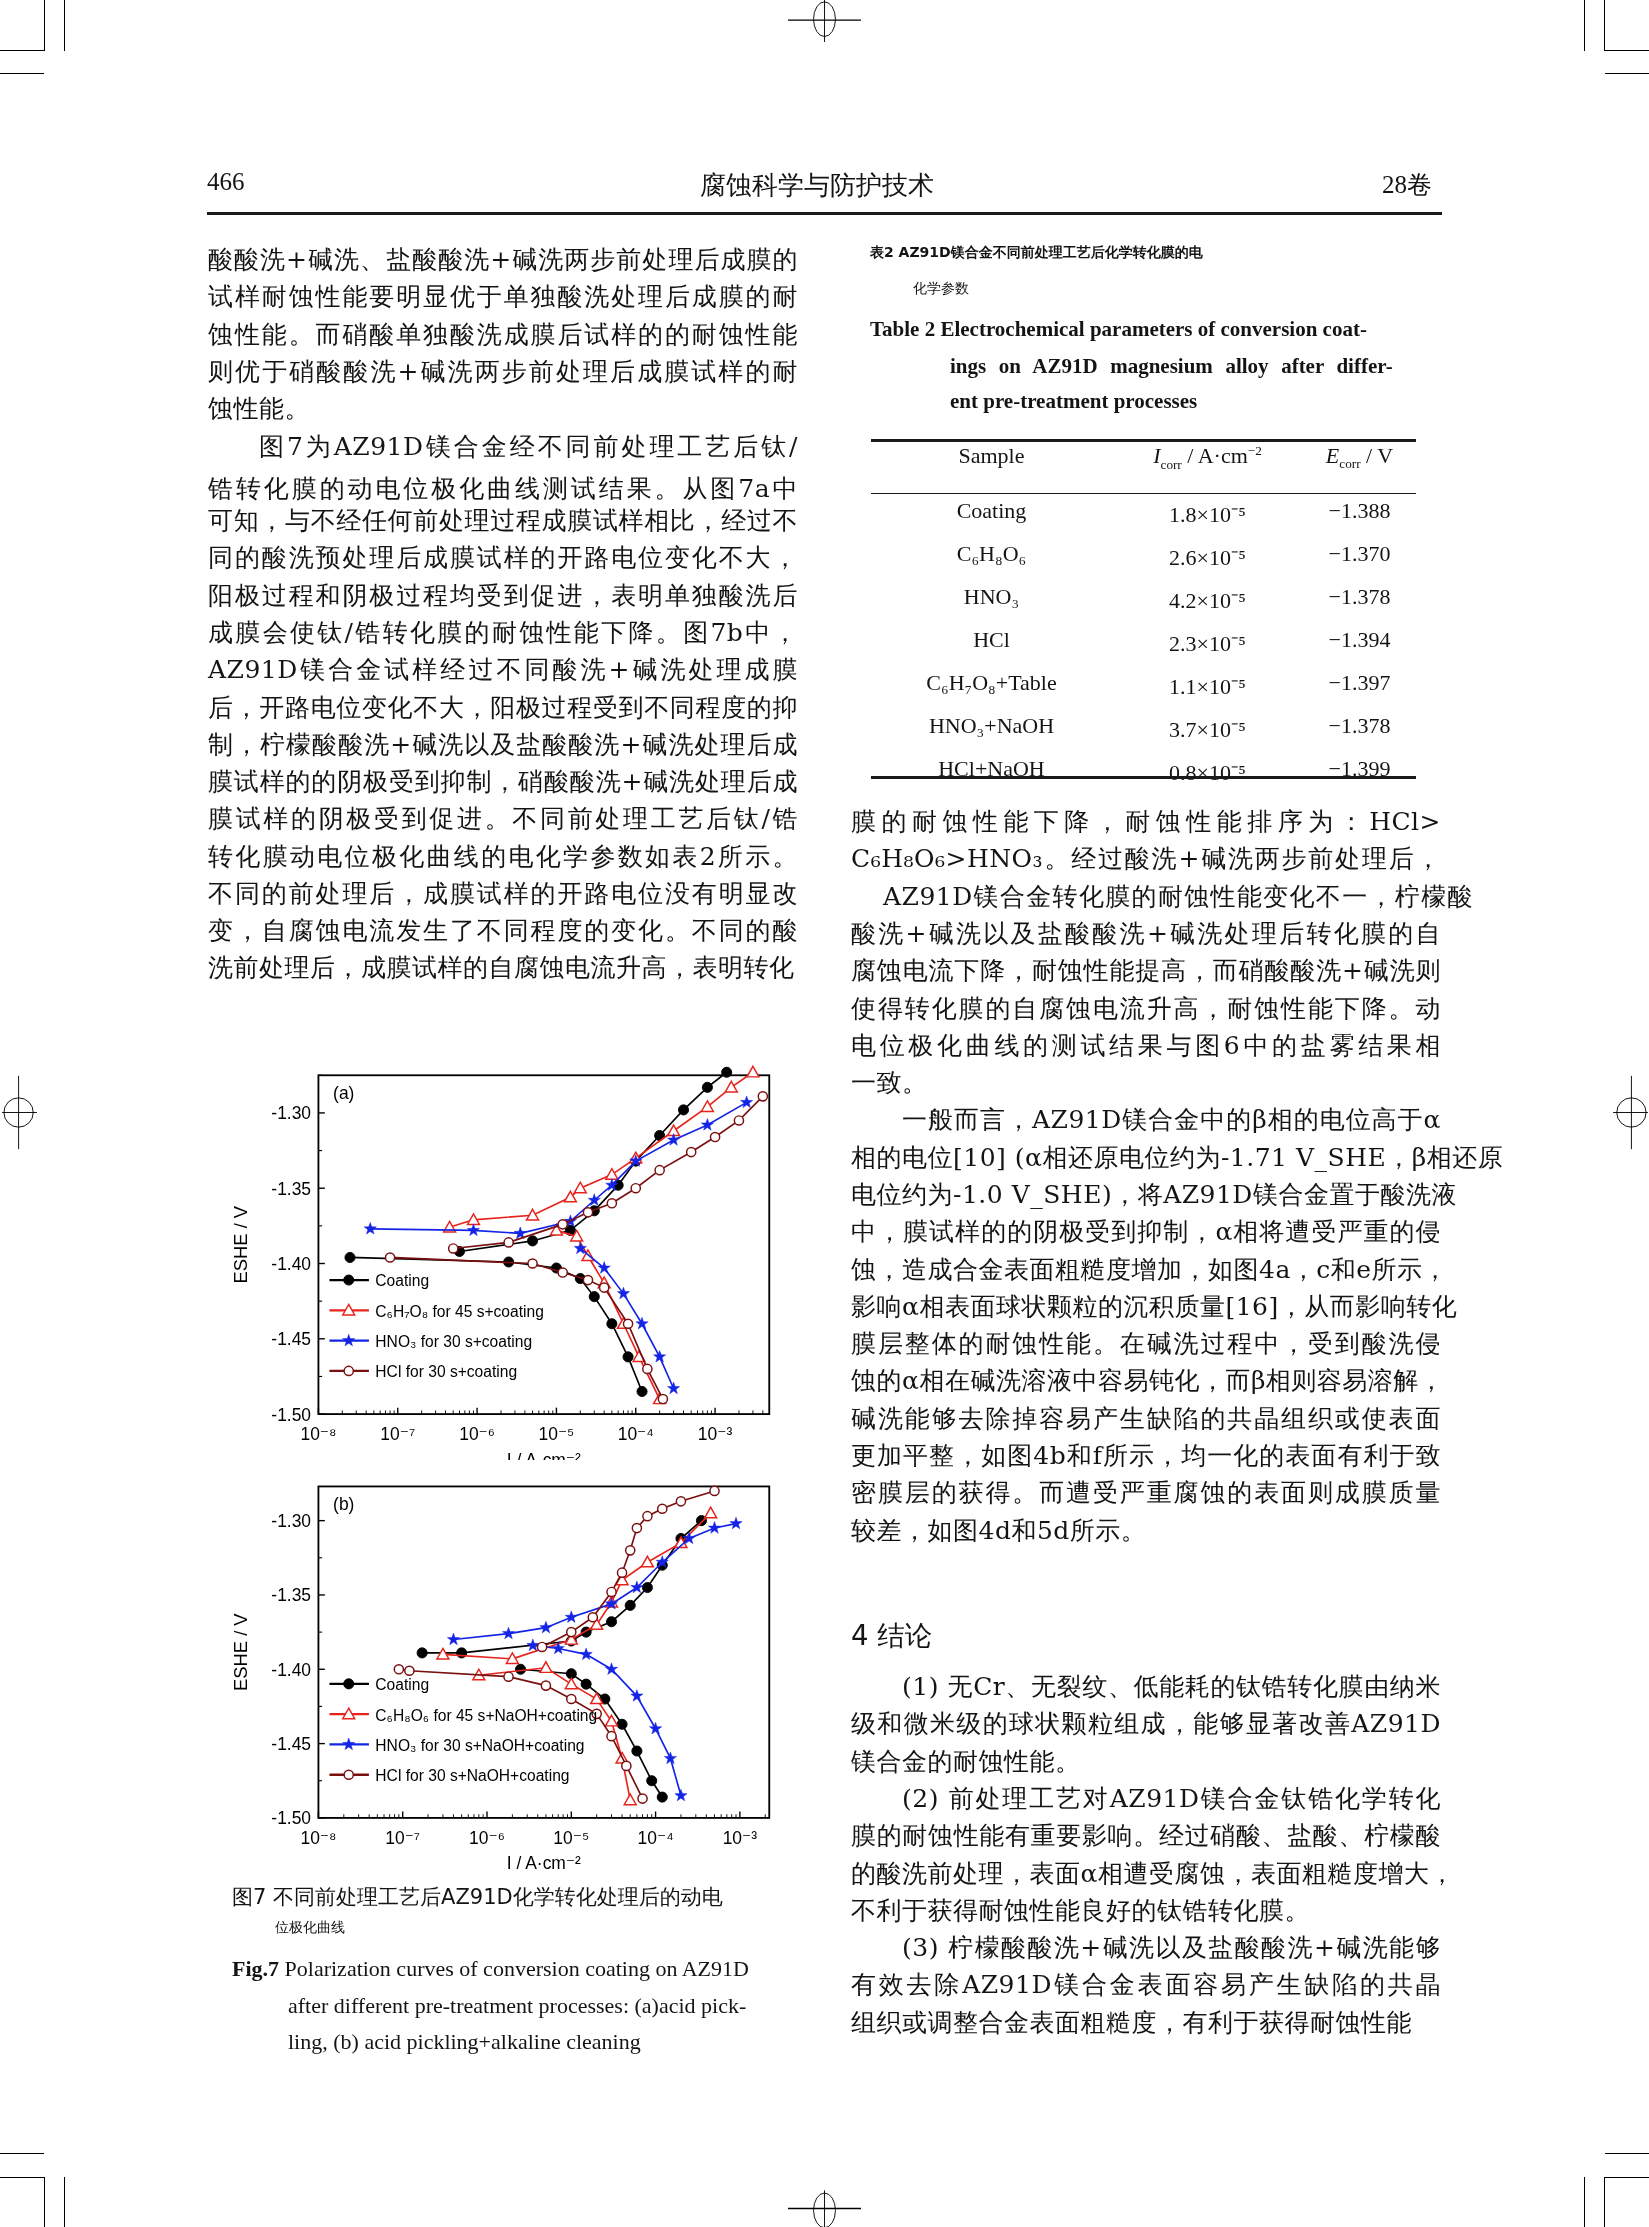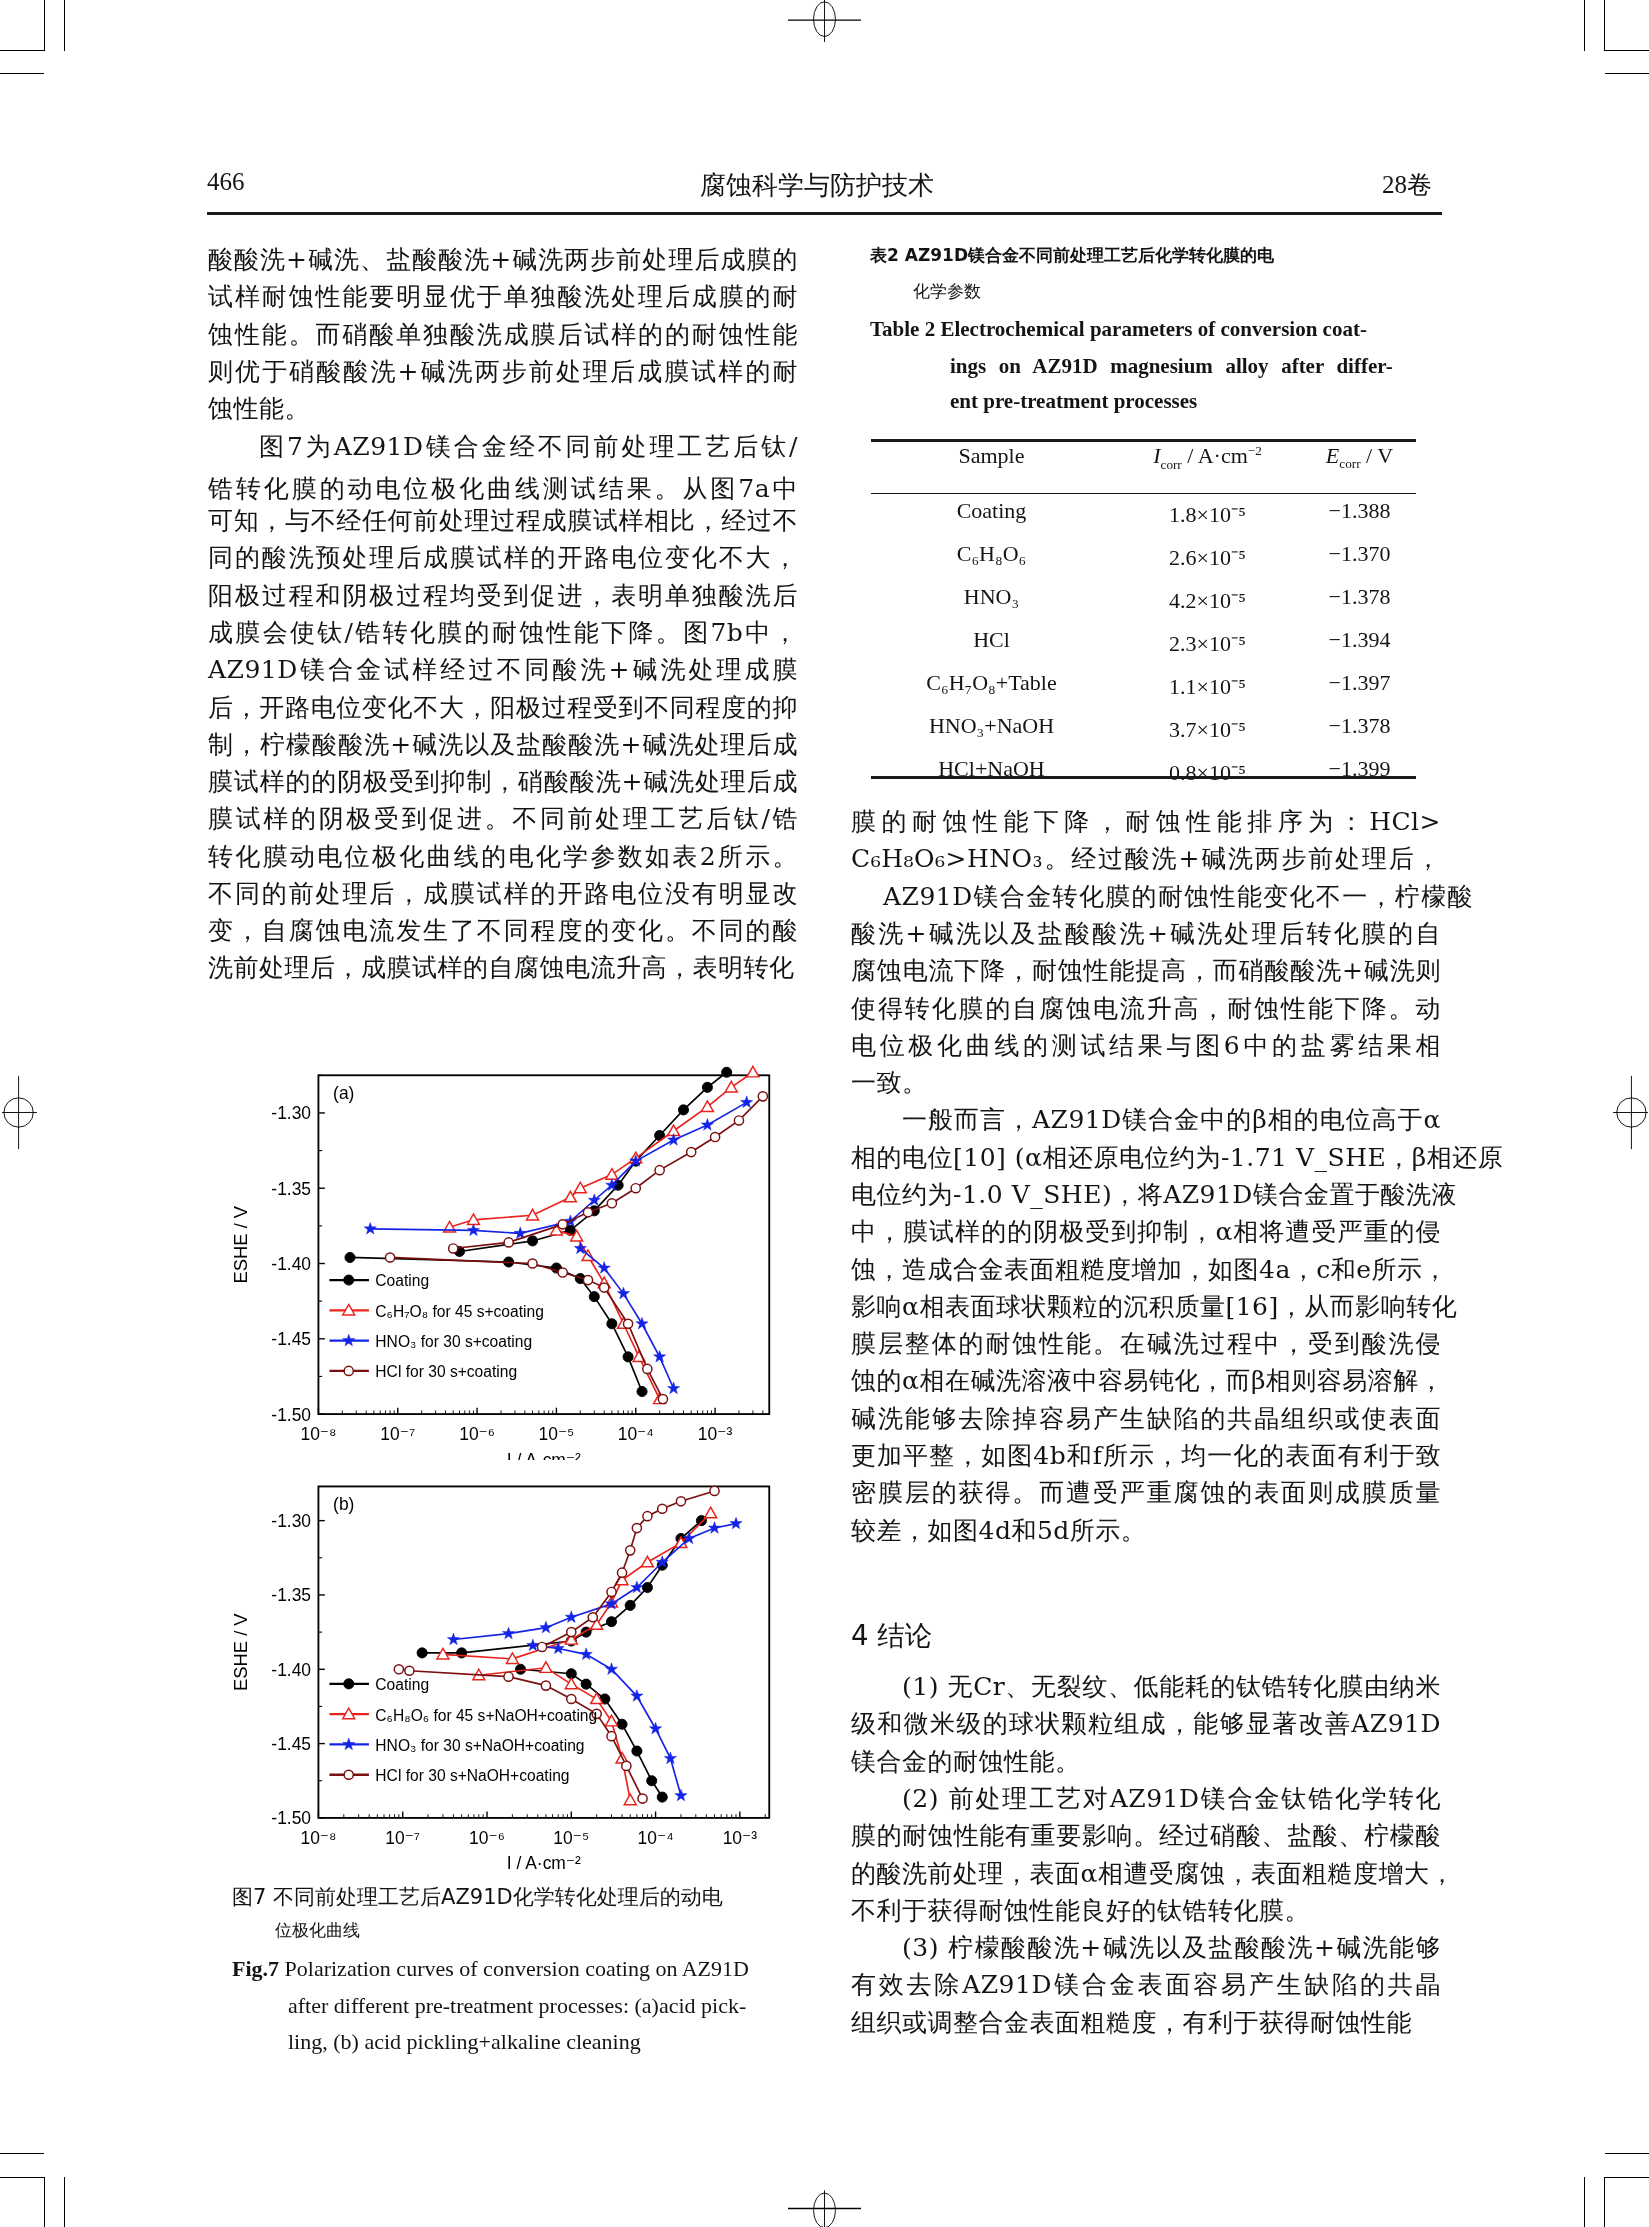--- a/index.html
+++ b/index.html
@@ -9,21 +9,21 @@
   .crop { position:absolute; background:#000; }
   .reg { position:absolute; }
   .hdr { position:absolute; top:168px; font-size:25px; font-family:"Liberation Serif","DejaVu Serif",serif; }
   .rule-thick { position:absolute; height:3.7px; background:#1a1a1a; }
   .rule-thin { position:absolute; height:1.8px; background:#1a1a1a; }
   .line { position:absolute; white-space:nowrap; font-size:25px; letter-spacing:0.5px; line-height:27.5px; }
   .left .line { left:208px; width:590px; text-align:justify; text-align-last:justify; }
   .right .line { left:851px; width:590px; text-align:justify; text-align-last:justify; }
   .line.last { text-align-last:left; }
   .indent { padding-left:51px; box-sizing:border-box; }
-  .cap-cn { position:absolute; white-space:nowrap; font-size:17px; font-family:"DejaVu Sans","Liberation Sans",sans-serif; }
+  .cap-cn { position:absolute; white-space:nowrap; font-size:14px; font-family:"DejaVu Sans","Liberation Sans",sans-serif; }
   .cap-en { position:absolute; white-space:nowrap; font-size:21px; font-weight:bold; font-family:"Liberation Serif",serif; }
   .cap-en2 { position:absolute; white-space:nowrap; font-size:22px; font-family:"Liberation Serif",serif; }
   .tcell { position:absolute; font-family:"Liberation Serif",serif; font-size:22px; text-align:center; white-space:nowrap; }
   .sec { position:absolute; font-size:27.5px; font-family:"DejaVu Sans","Liberation Sans",sans-serif; }
   sub, sup { font-size:60%; }
   svg text { font-family:"Liberation Sans","DejaVu Sans",sans-serif; }
 </style>
 </head>
 <body>
 

